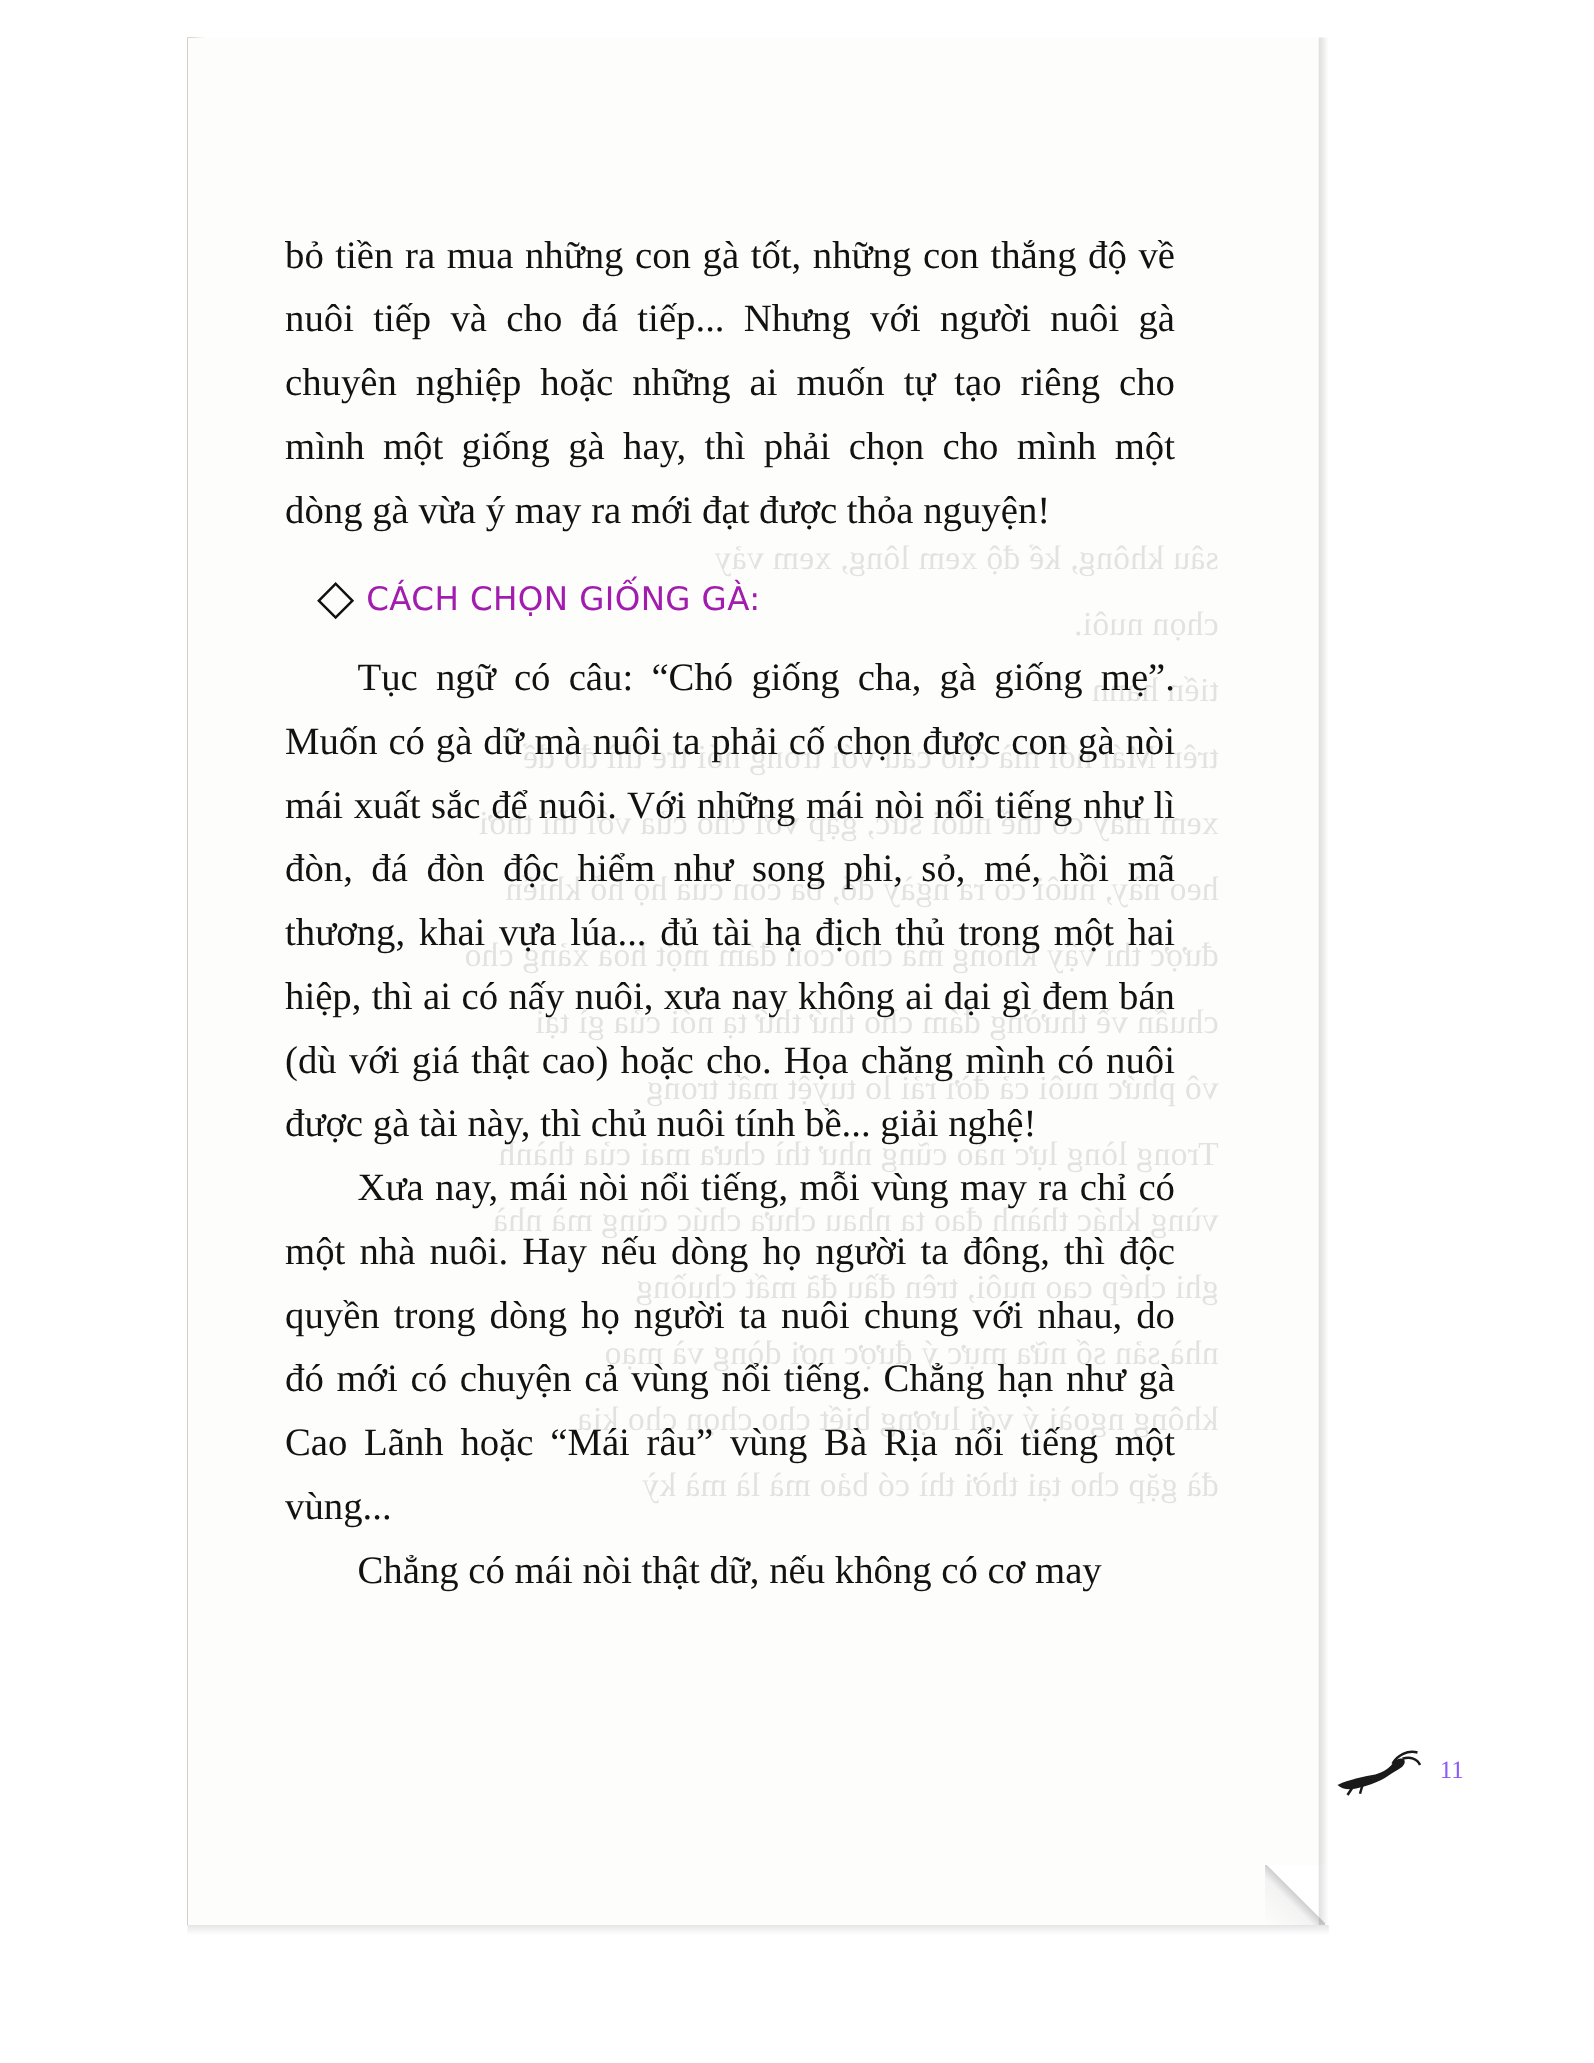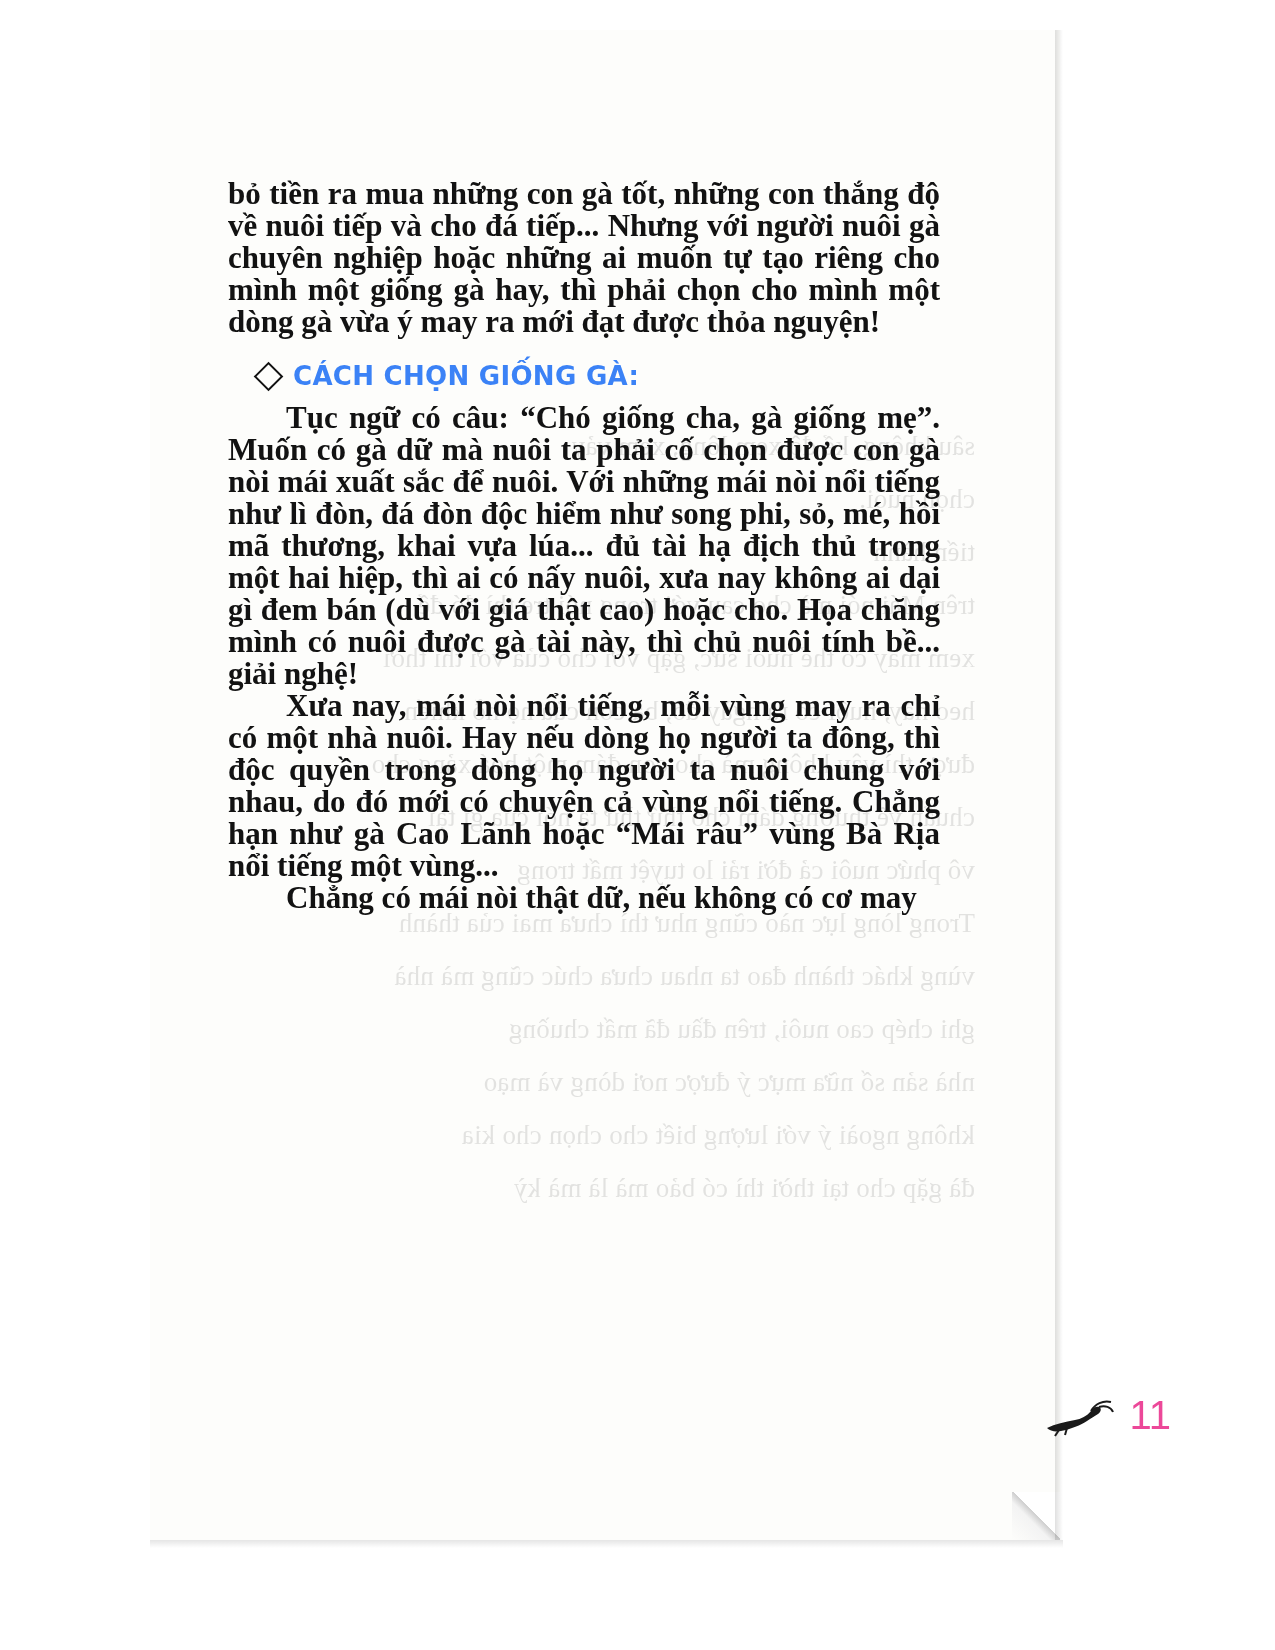--- a/index.html
+++ b/index.html
@@ -79,39 +79,38 @@
   .bleed-layer p { margin: 0 0 0 0; }
 
   
   .text-column {
     position: absolute;
     left: 228px;
     top: 178px;
     width: 712px;
     color: #121212;
     font-size: 31px;
-    line-height: 32px;
-    font-weight: bold;
+    line-height: 51px;
   }
   .text-column p {
     margin: 0;
     text-align: justify;
     text-align-last: left;
   }
   .para-indent { text-indent: 58px; }
 
   .heading-row {
     display: flex;
     align-items: center;
     gap: 14px;
     margin: 22px 0 10px 30px;
     font-family: "DejaVu Sans", sans-serif;
     font-size: 26px;
     letter-spacing: 0.3px;
-    color: #3b82f6;
+    color: #a21caf;
   }
   .diamond-icon {
     display: inline-block;
     width: 17px;
     height: 17px;
     transform: rotate(45deg);
     border: 2.5px solid #111;
     flex: none;
   }
 
@@ -122,23 +121,23 @@
     bottom: 212px;
     display: flex;
     align-items: center;
     gap: 10px;
   }
   .footer-ornament {
     width: 78px;
     height: 44px;
   }
   .page-number {
-    font-family: Liberation Sans, sans-serif;
-    font-size: 40px;
-    color: #ec4899;
+    font-family: Liberation Serif, serif;
+    font-size: 20px;
+    color: #8b5cf6;
   }
 </style>
 </head>
 <body>
 
 <div class="binding-edge"></div>
 
 <div class="page-sheet">
   <div class="page-corner"></div>
 </div>

